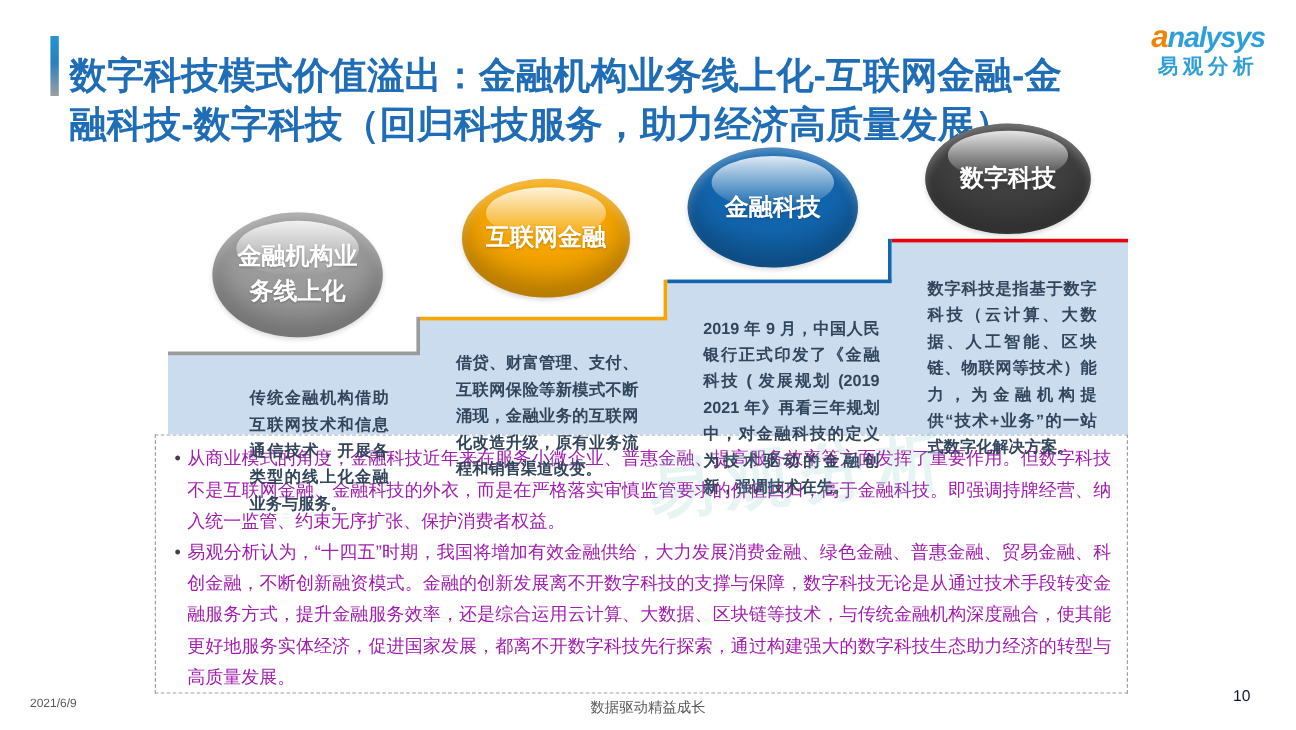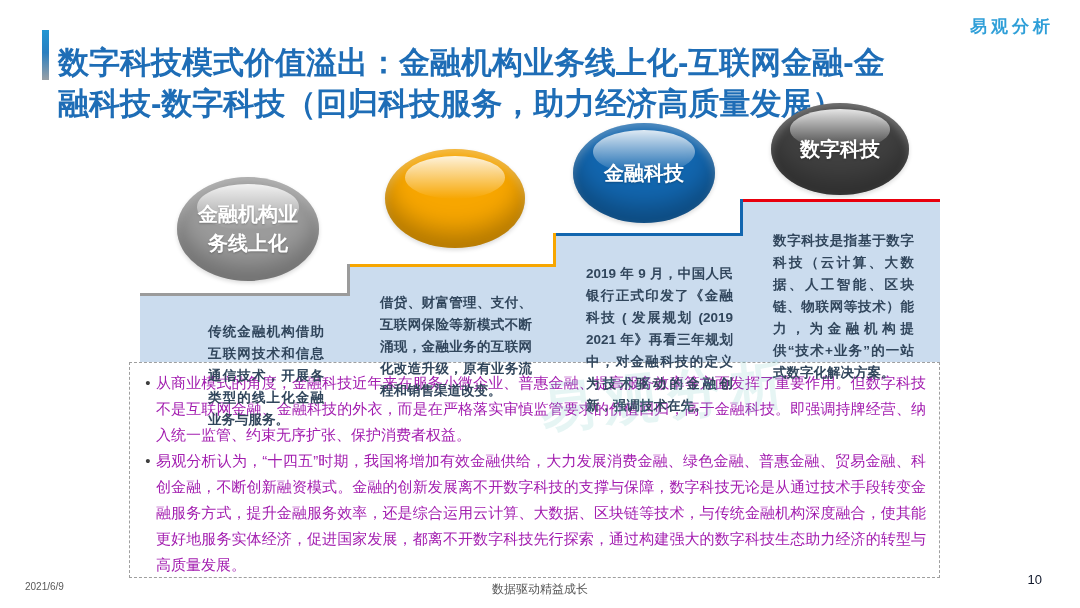--- a/index.html
+++ b/index.html
@@ -67,20 +67,23 @@
 </style>
 </head>
 <body>
 
 <div class="slide">
 
   <div class="accent-bar"></div>
   <h1 class="title" style="color: rgb(30, 109, 182);">数字科技模式价值溢出：金融机构业务线上化-互联网金融-金融科技-数字科技（回归科技服务，助力经济高质量发展）</h1>
 
   <div class="logo">
+    <div class="logo-word">
+      <span class="logo-a" style="color: rgb(240, 131, 0);">a</span><span style="color: rgb(47, 159, 216);">nalysys</span>
+    </div>
     <div class="logo-cn" style="color: rgb(47, 159, 216);">易观分析</div>
   </div>
 
   <div class="step s1" style="border-top-color: rgb(155, 155, 155); padding-left: 38px;">
     <p class="step-text">传统金融机构借助互联网技术和信息通信技术，开展各类型的线上化金融业务与服务。</p>
   </div>
   <div class="step s2" style="border-top-color: rgb(247, 166, 0);">
     <p class="step-text">借贷、财富管理、支付、互联网保险等新模式不断涌现，金融业务的互联网化改造升级，原有业务流程和销售渠道改变。</p>
   </div>
   <div class="step s3" style="border-top-color: rgb(18, 102, 175);">
@@ -93,20 +96,21 @@
   <div class="conn c1" style="background: rgb(155, 155, 155);"></div>
   <div class="conn c2" style="background: rgb(247, 166, 0);"></div>
   <div class="conn c3" style="background: rgb(18, 102, 175);"></div>
 
   <div class="ellipse e1" style="background: rgb(155, 155, 155);">
     <i class="gloss"></i>
     <span class="e-label">金融机构业务线上化</span>
   </div>
   <div class="ellipse e2" style="background: rgb(247, 166, 0);">
     <i class="gloss"></i>
+    <span class="e-label">互联网金融</span>
   </div>
   <div class="ellipse e3" style="background: rgb(18, 102, 175);">
     <i class="gloss"></i>
     <span class="e-label">金融科技</span>
   </div>
   <div class="ellipse e4" style="background: #404040;">
     <i class="gloss"></i>
     <span class="e-label">数字科技</span>
   </div>
 

